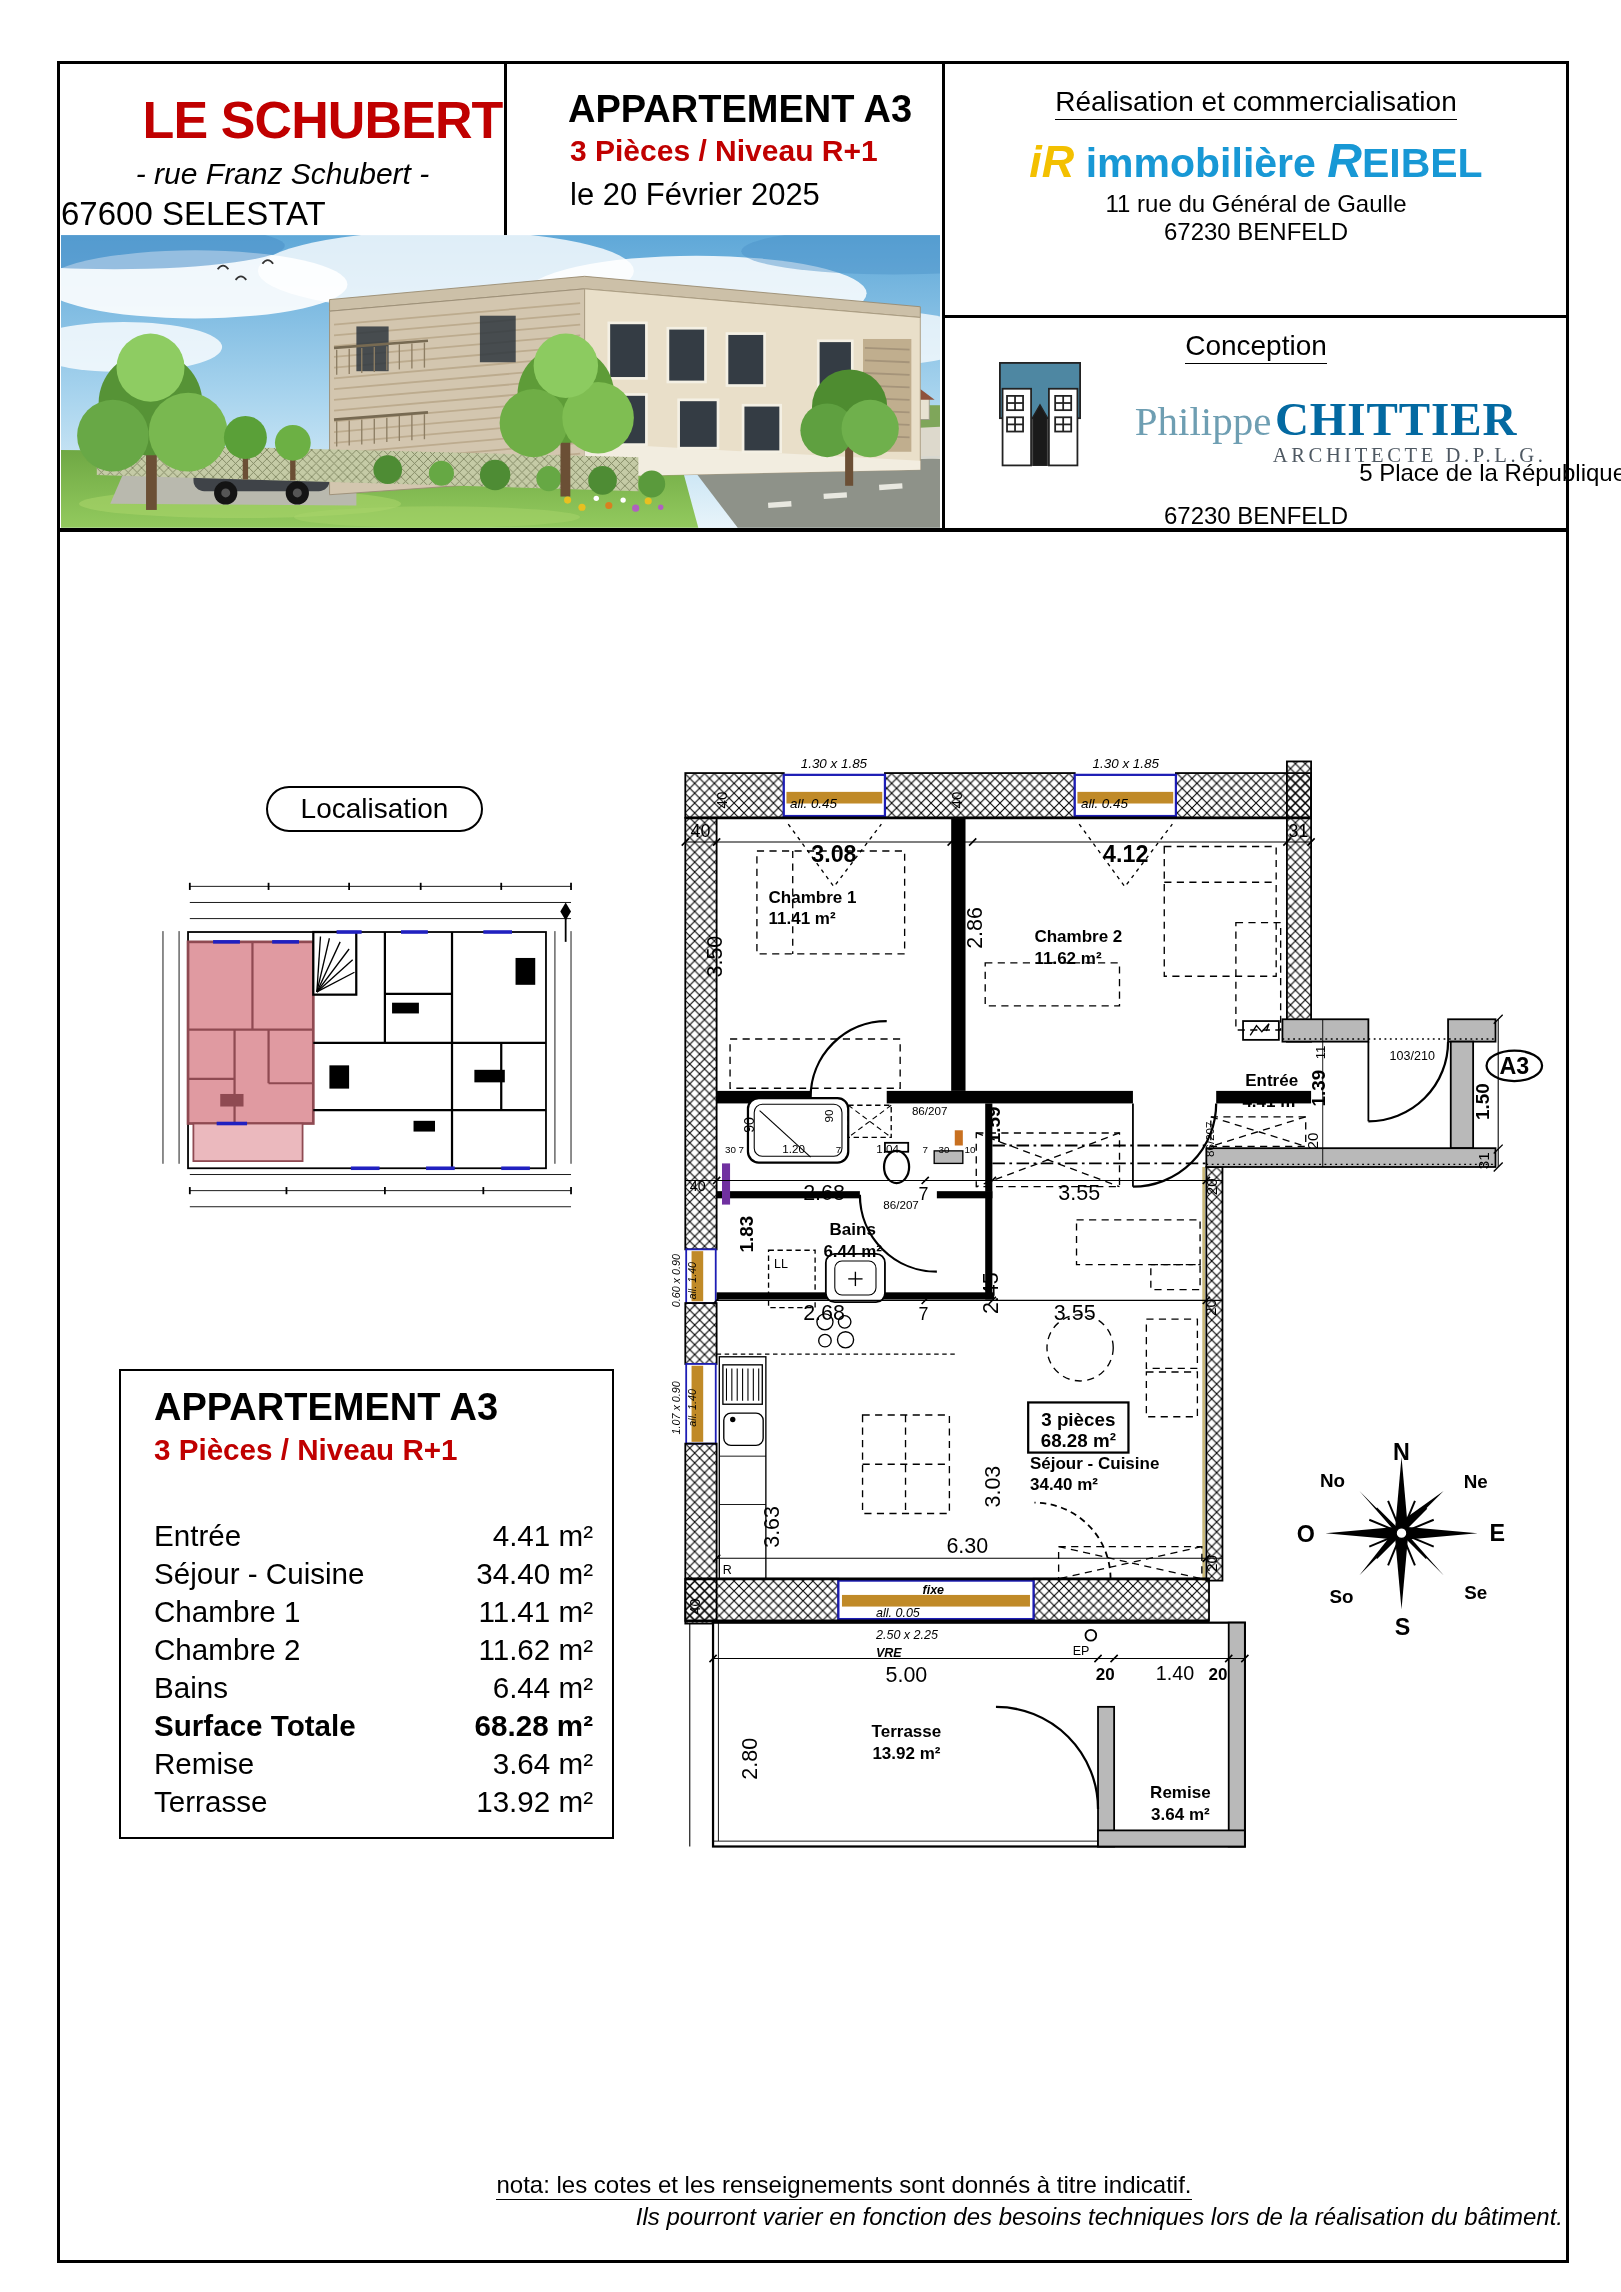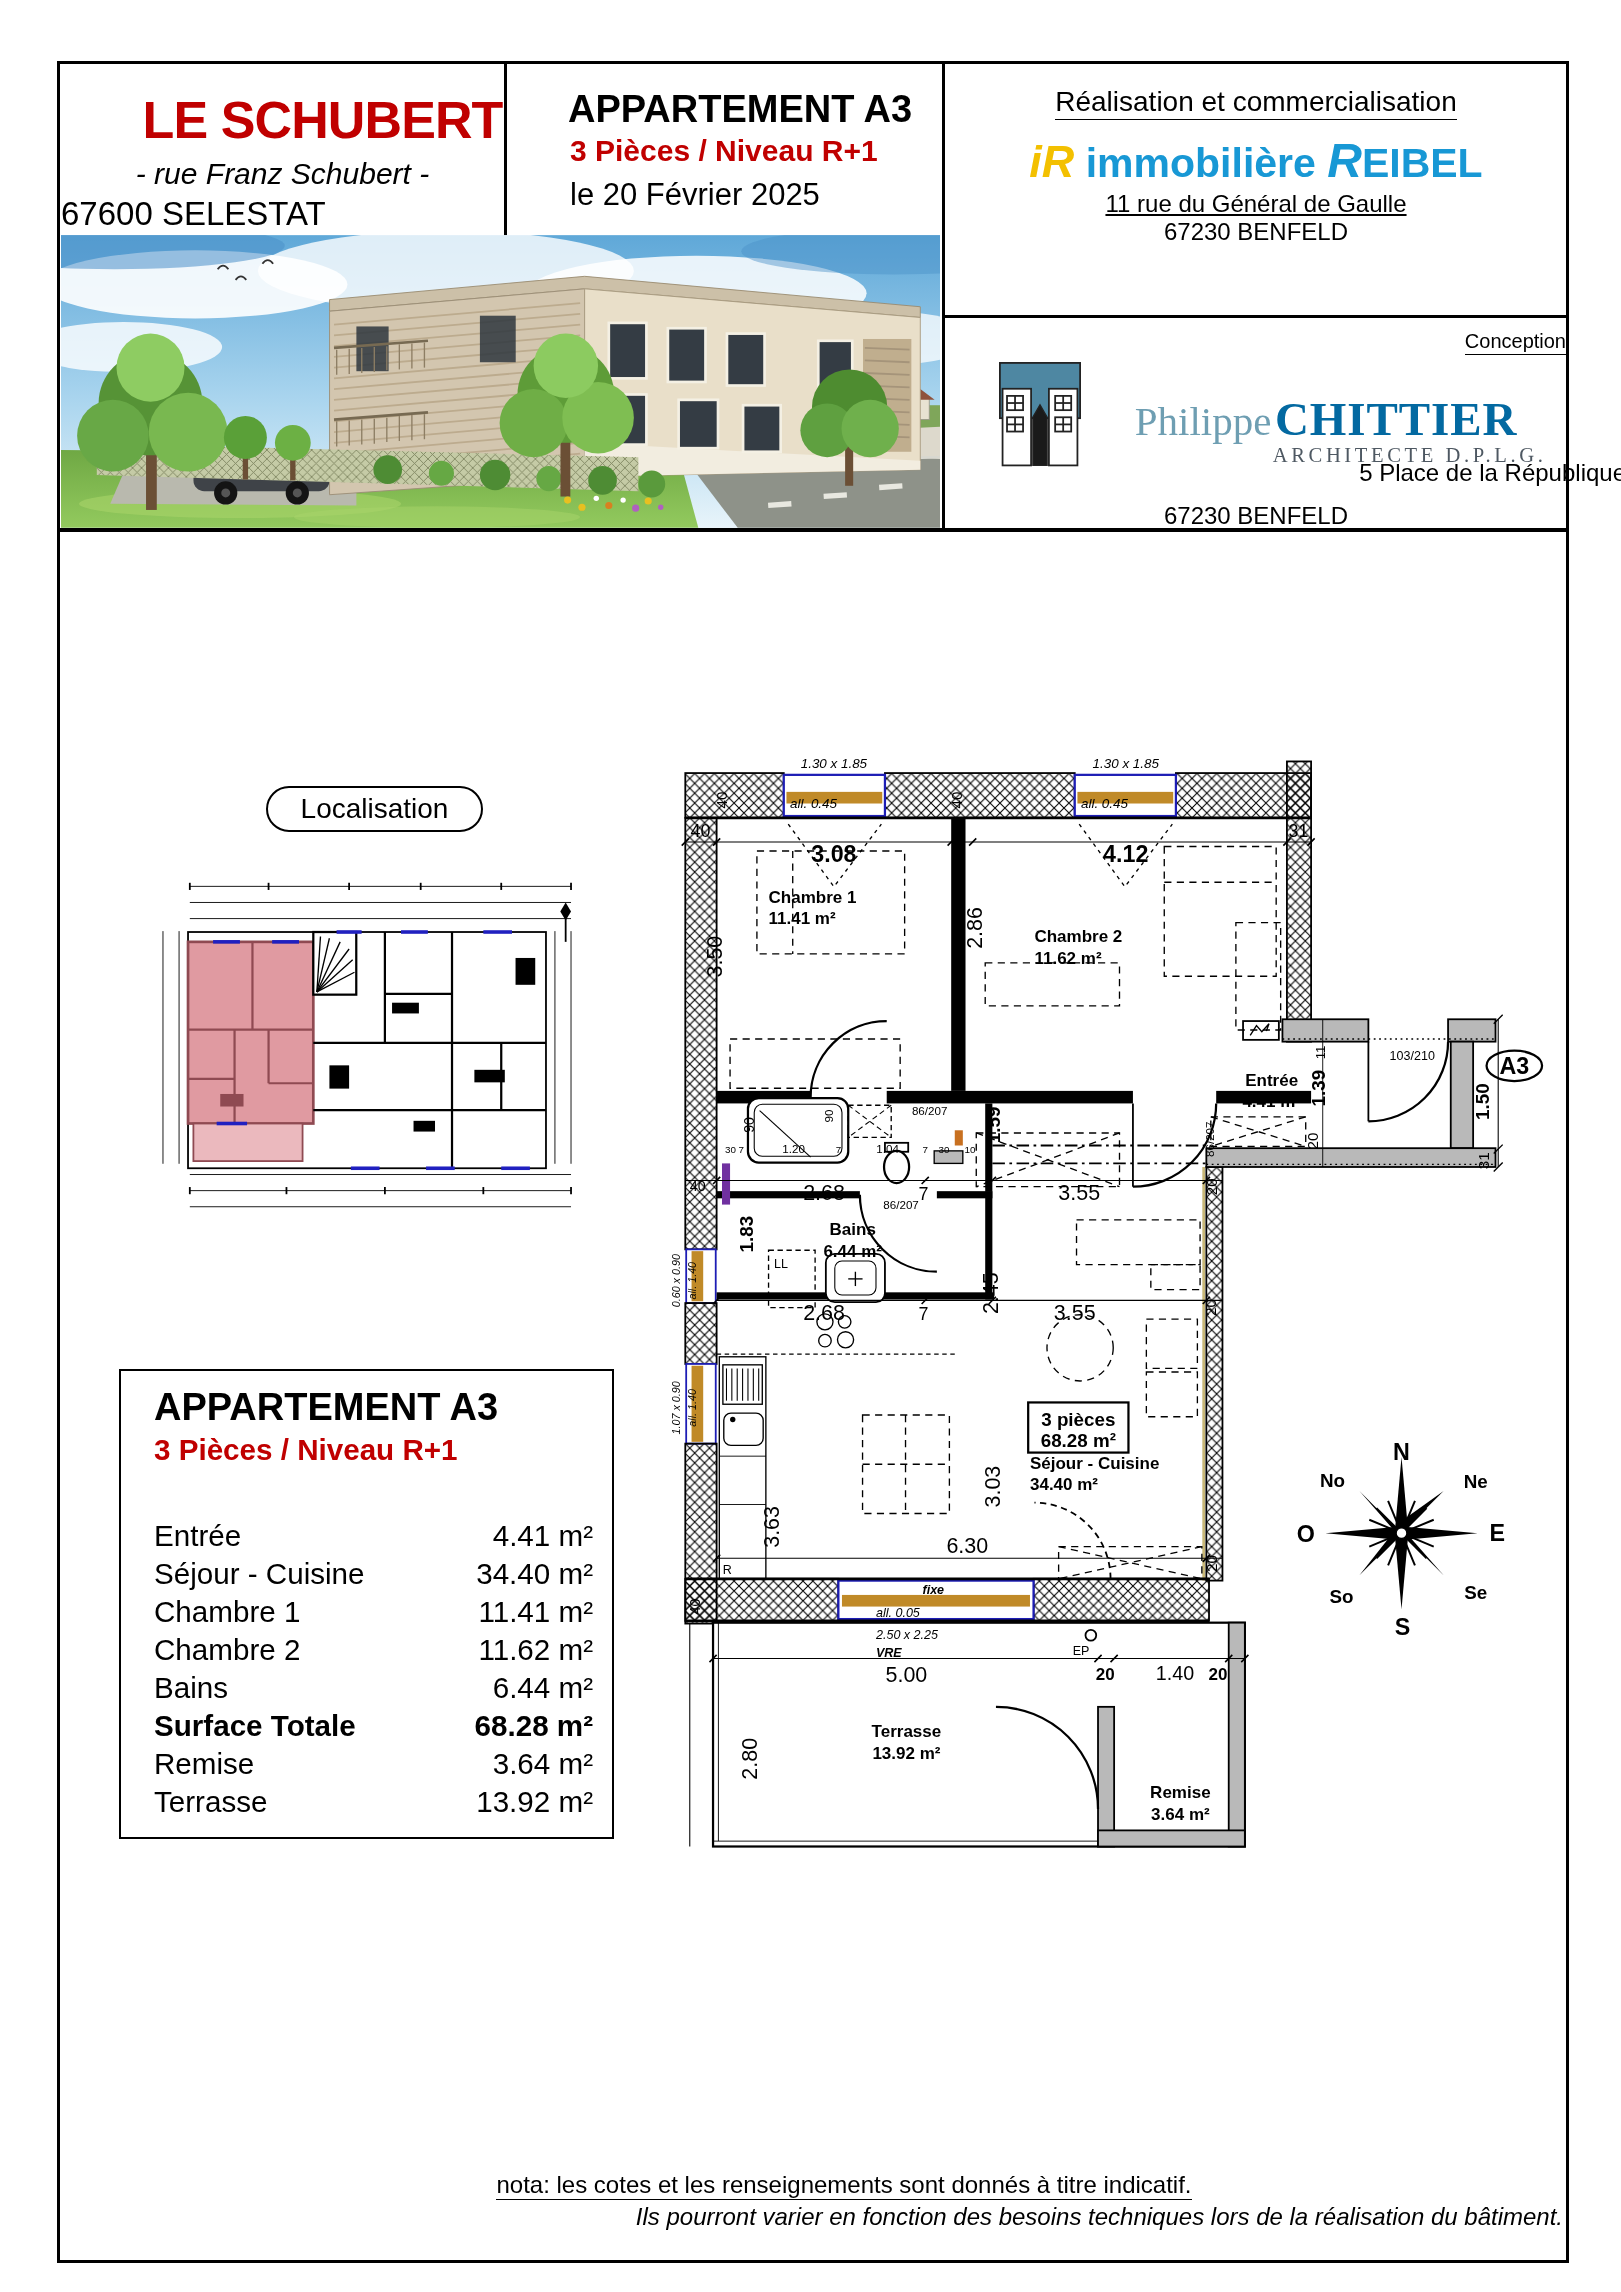--- a/index.html
+++ b/index.html
@@ -19,23 +19,23 @@
   .h-apt{left:568px;top:88px;width:376px;font-size:38px;font-weight:700;}
   .h-type{left:570px;top:134px;width:376px;font-size:30px;font-weight:700;color:#C00000;}
   .h-date{left:570px;top:177px;width:376px;font-size:31px;}
   
   .r-head{left:946px;top:86px;width:620px;text-align:center;font-size:28px;}
   .r-head span{border-bottom:1.8px solid #000;padding-bottom:1.8px;}
   .r-logo{left:946px;top:133px;width:620px;text-align:center;font-size:41px;font-weight:700;color:#1898D5;white-space:nowrap;}
   .r-logo .yi{color:#F3C000;font-style:italic;font-size:45px;}
   .r-logo .name{letter-spacing:0px;}
   .r-logo .rb{font-style:italic;font-size:48px;}
-  .r-addr1{left:946px;top:190px;width:620px;text-align:center;font-size:24px;text-decoration:underline;}
+  .r-addr1{left:946px;top:190px;width:620px;text-align:center;font-size:24px;}
   .r-addr2{left:946px;top:218px;width:620px;text-align:center;font-size:24px;}
-  .c-head{left:946px;top:330px;width:620px;text-align:right;font-size:20px;}
+  .c-head{left:946px;top:330px;width:620px;text-align:center;font-size:28px;}
   .c-head span{border-bottom:1.8px solid #000;padding-bottom:1.8px;}
   .c-icon{left:999px;top:362px;}
   .c-name{left:1093px;top:392px;width:466px;text-align:center;white-space:nowrap;font-family:"Liberation Serif",serif;}
   .c-first{font-size:41px;color:#6E9EB2;}
   .c-last{font-size:47px;color:#0369a1;font-weight:700;letter-spacing:0.9px;}
   .c-sub{left:1093px;top:444px;width:466px;text-align:right;font-family:"Liberation Serif",serif;font-size:20.6px;letter-spacing:3.6px;color:#4E5862;padding-right:12.5px;box-sizing:border-box;}
   .c-addr1{left:946px;top:459px;width:680px;text-align:right;font-size:24px;}
   .c-addr2{left:946px;top:502px;width:620px;text-align:center;font-size:24px;}
   
   .loc-pill{left:266px;top:786px;width:213px;height:42px;border:2.7px solid #000;border-radius:23px;text-align:center;line-height:42px;font-size:28px;}

